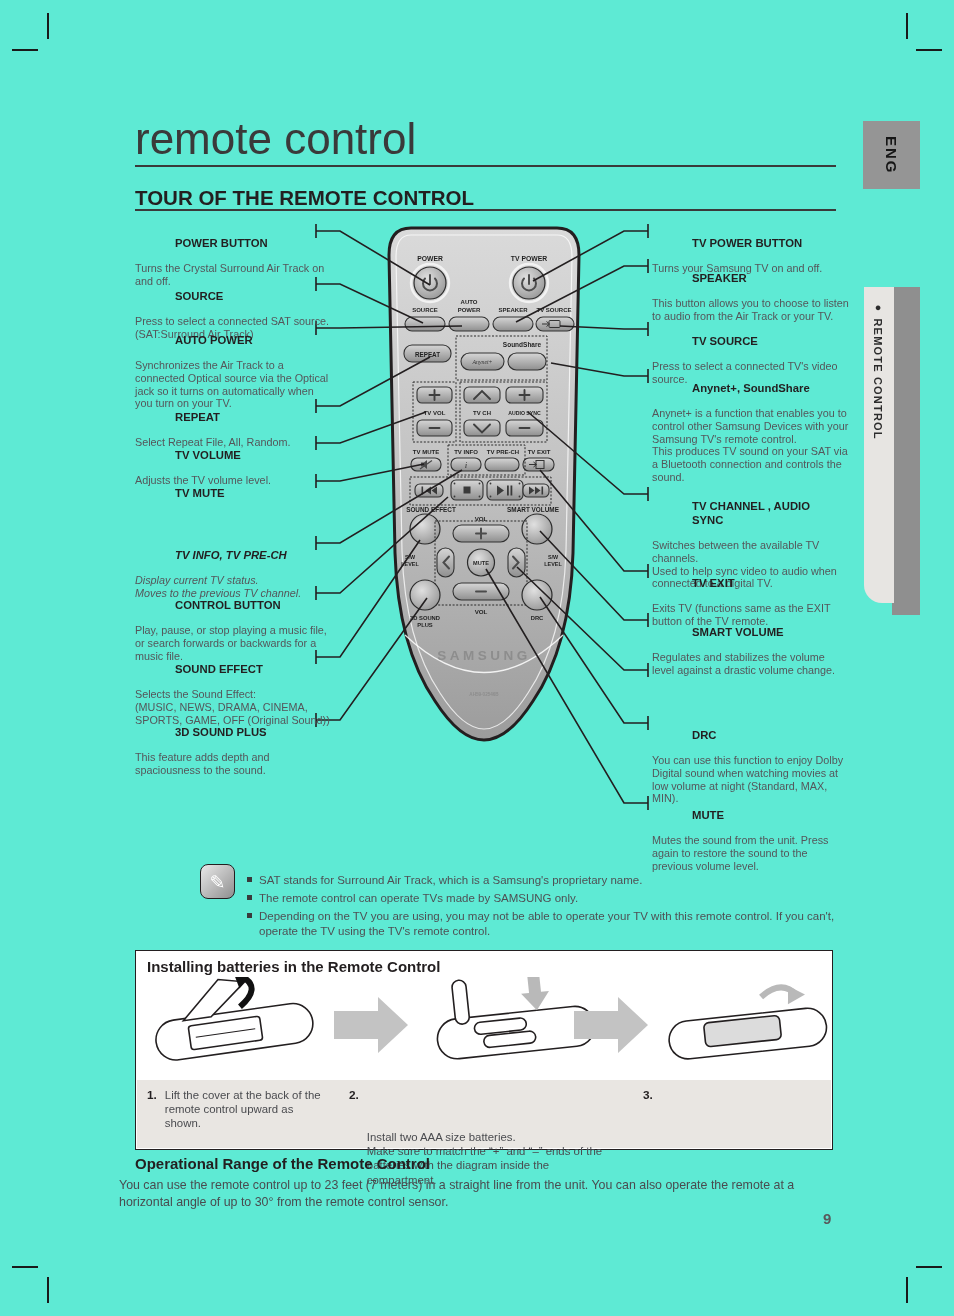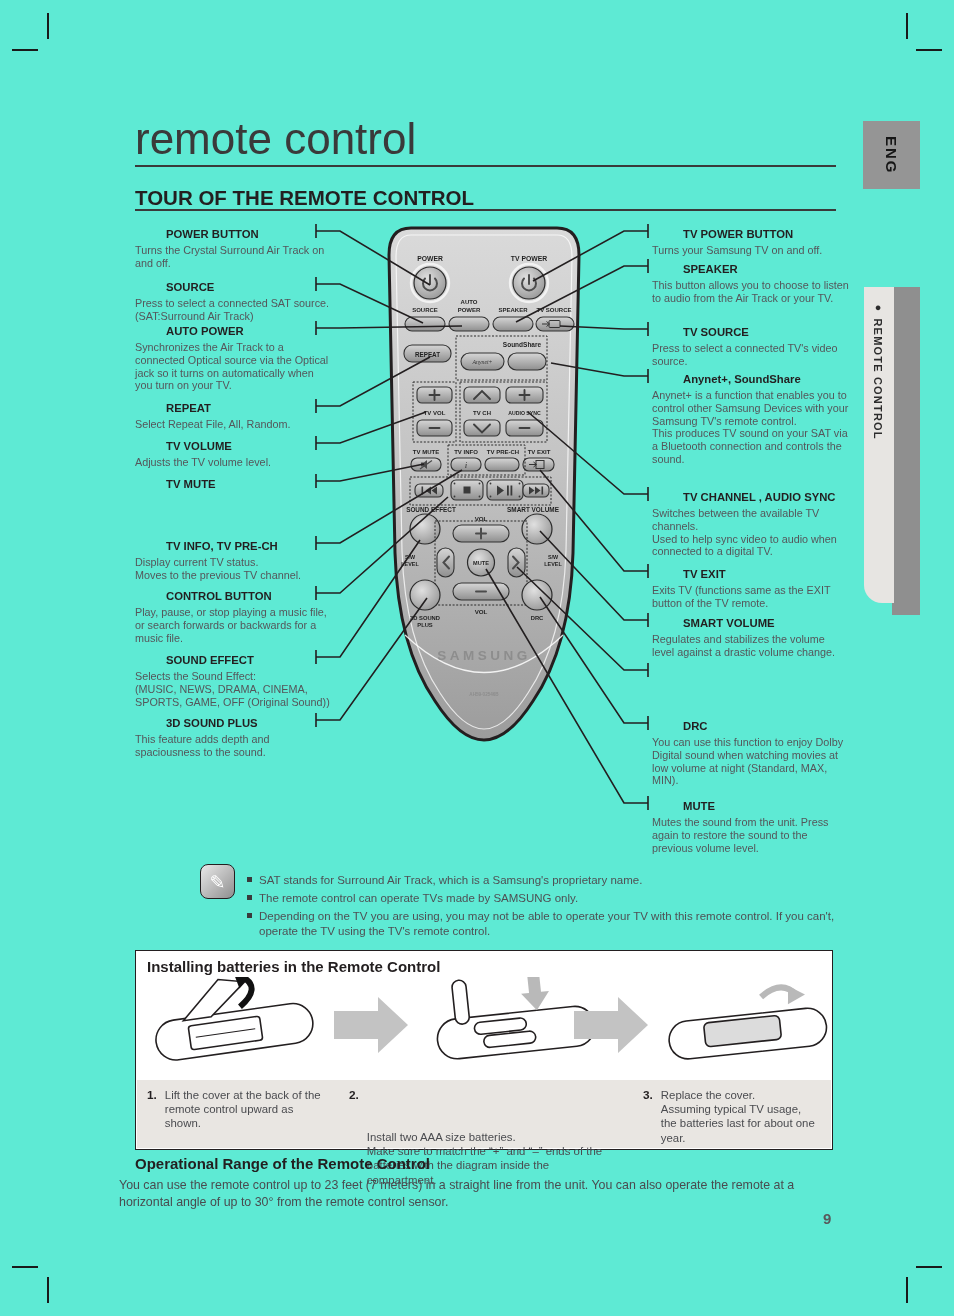--- a/index.html
+++ b/index.html
@@ -15,21 +15,21 @@
   #eng-tab{position:absolute;left:863px;top:121px;width:57px;height:68px;background:#959595;
            display:flex;align-items:center;justify-content:center;}
   #eng-tab span{writing-mode:vertical-rl;font-size:15px;font-weight:bold;color:#161616;letter-spacing:2px;}
   #side-tab-dark{position:absolute;left:892px;top:287px;width:28px;height:328px;background:#8f8f8f;}
   #side-tab-light{position:absolute;left:864px;top:287px;width:30px;height:316px;background:#e7e5e2;
                   border-bottom-left-radius:18px;}
   #side-tab-light span{position:absolute;left:8px;top:14px;writing-mode:vertical-rl;
                        font-size:11px;font-weight:bold;color:#2c2c2c;letter-spacing:1.2px;}
   
   .co{position:absolute;width:198px;}
-  .co h4{margin:3px;font-size:11.3px;font-weight:bold;color:#231f20;line-height:14px;padding-left:28px;}
+  .co h4{margin:12px;font-size:11.3px;font-weight:bold;color:#231f20;line-height:14px;padding-left:28px;}
   .co p{margin:2px 0 0 0;font-size:10.8px;line-height:12.8px;color:#55565a;white-space:pre-line;}
   .co-l{left:135px;}
   .co-r{left:652px;}
   svg text{font-family:"Liberation Sans",sans-serif;}
   .rl{font-weight:bold;fill:#1f1f1f;text-anchor:middle;}
   .gray-label{fill:#8d8d8d;font-weight:bold;text-anchor:middle;}
   
   #note-icon{position:absolute;left:200px;top:864px;width:33px;height:33px;border:1.6px solid #231f20;
              border-radius:8px;background:linear-gradient(135deg,#e9e9e9,#8f8f8f);
              display:flex;align-items:center;justify-content:center;}
@@ -291,21 +291,21 @@
     <h4>REPEAT</h4>
       <p>Select Repeat File, All, Random.</p>
     </div>
   <div class="co co-l" style="top:436px;z-index:3;">
     <h4>TV VOLUME</h4>
       <p>Adjusts the TV volume level.</p>
     </div>
   <div class="co co-l" style="top:474px;z-index:3;">
     <h4>TV MUTE</h4>
     </div>
-  <div class="co co-l" style="top:536px;z-index:3;">
+  <div class="co co-l" style="top:536px;z-index:3;font-style:italic;">
     <h4>TV INFO, TV PRE-CH</h4>
       <p>Display current TV status.
 Moves to the previous TV channel.</p>
     </div>
   <div class="co co-l" style="top:586px;z-index:3;">
     <h4>CONTROL BUTTON</h4>
       <p>Play, pause, or stop playing a music file, or search forwards or backwards for a music file.</p>
     </div>
   <div class="co co-l" style="top:650px;z-index:3;">
     <h4>SOUND EFFECT</h4>
@@ -404,22 +404,20 @@
         <b>1.</b>
         <p style="width:160px;">Lift the cover at the back of the remote control upward as shown.</p>
         </div>
       <div class="step" style="left:212px;width:260px;">
         <b>2.</b>
         <p style="width:238px;margin-top:42px;">Install two AAA size batteries.
 Make sure to match the “+” and “–” ends of the batteries with the diagram inside the compartment.</p>
         </div>
       <div class="step" style="left:506px;width:180px;">
         <b>3.</b>
-        <p style="width:158px;">Replace the cover.
-Assuming typical TV usage, the batteries last for about one year.</p>
         </div>
     </div>
   </div>
 
   <div id="range-heading">Operational Range of the Remote Control</div>
   <div id="range-text">You can use the remote control up to 23 feet (7 meters) in a straight line from the unit. You can also operate the remote at a horizontal angle of up to 30° from the remote control sensor.</div>
 
   <div id="page-number">9</div>
 </div>
 

